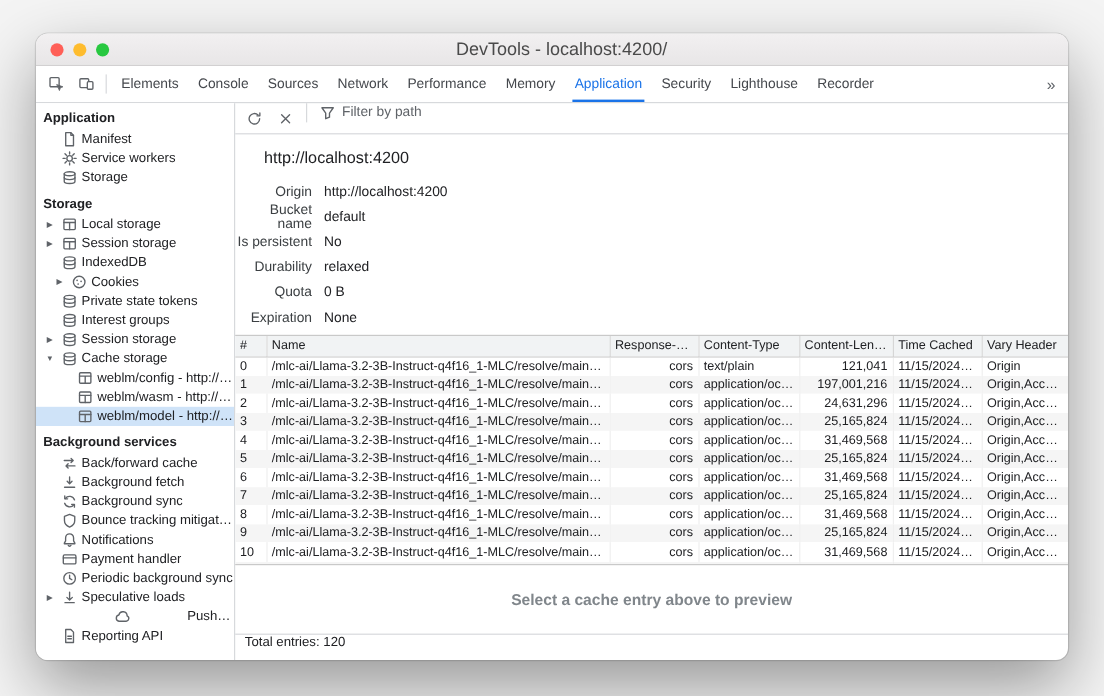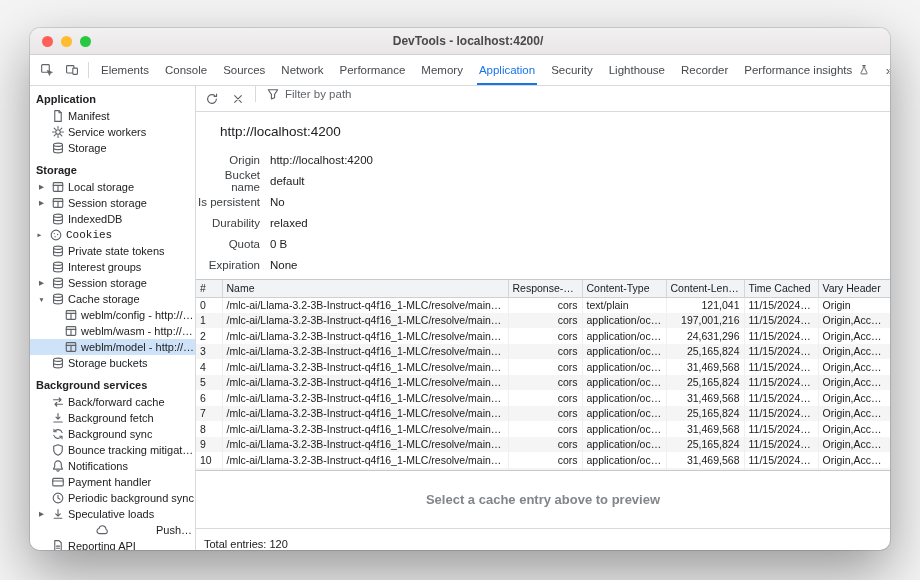--- a/index.html
+++ b/index.html
@@ -5,21 +5,21 @@
   *{margin:0;padding:0;box-sizing:border-box}
   html,body{width:920px;height:580px;overflow:hidden}
   body{background:#f4f4f4;font-family:"Liberation Sans","DejaVu Sans",sans-serif;position:relative}
   .window{position:absolute;left:30px;top:28px;width:860px;height:522px;background:#fff;border-radius:10px;
           box-shadow:0 22px 55px rgba(0,0,0,.38),0 0 0 1px rgba(0,0,0,.12);overflow:hidden;display:flex;flex-direction:column}
   
   .titlebar{height:27px;background:linear-gradient(#f2f0f1,#e8e6e7);border-bottom:1px solid #d2d0d1;display:flex;align-items:center;position:relative;flex:none}
   .lights{display:flex;gap:8px;padding-left:12px;z-index:2}
   .light{width:11px;height:11px;border-radius:50%}
   .light.red{background:#ff5f57}.light.yellow{background:#febc2e}.light.green{background:#28c840}
-  .title{position:absolute;left:16px;right:0;text-align:center;font-size:12px;font-weight:700;color:#4a4a4a}
+  .title{position:absolute;left:16px;right:0;text-align:center;font-size:15px;font-weight:400;color:#4a4a4a}
   
   .tabbar{height:31px;border-bottom:1px solid #d7d9dc;background:#fff;display:flex;align-items:center;padding:0 4px;flex:none}
   .tbtn{width:25px;height:25px;display:inline-flex;align-items:center;justify-content:center;border-radius:3px;flex:none}
   .tbtn svg,.ic svg{width:14px;height:14px;display:block}
   .vsep{width:1px;height:16px;background:#d7d9dc;margin:0 4px;flex:none}
   .tabs{display:flex;height:100%;align-items:stretch}
   .tab{display:flex;align-items:center;gap:4px;padding:0 8px;font-size:11.5px;color:#45484d;position:relative;white-space:nowrap}
   .tab.active{color:#1a73e8}
   .tab.active::after{content:"";position:absolute;left:6px;right:6px;bottom:0;height:2.5px;background:#1a73e8}
   .tab .ic svg{width:12px;height:12px}
@@ -52,21 +52,21 @@
   thead th{background:#f1f3f4;color:#202124;font-weight:400;text-align:left;height:17px;padding:2px 4px;
            border-bottom:1px solid #cfcfcf;border-right:1px solid #d6d6d6;overflow:hidden;white-space:nowrap;text-overflow:ellipsis}
   thead th:last-child{border-right:none}
   tbody td{height:15.5px;padding:1px 4px;border-right:1px solid #efefef;overflow:hidden;white-space:nowrap;text-overflow:ellipsis;color:#202124}
   tbody td:last-child{border-right:none}
   tbody tr:nth-child(even){background:#f5f5f5}
   td.num,th.num{text-align:right}
   
   .preview{height:58px;flex:none;border-top:1px solid #c9c9c9;display:flex;align-items:center;justify-content:center}
   .preview span{color:#80868b;font-size:13px;font-weight:700}
-  .statusbar{height:22px;flex:none;border-top:1px solid #d7d9dc;display:flex;align-items:flex-end;padding:0 8px;font-size:11px;color:#202124}
+  .statusbar{height:22px;flex:none;border-top:1px solid #d7d9dc;display:flex;align-items:flex-start;padding:0 8px;font-size:11px;color:#202124}
 </style>
 </head>
 <body>
 
 <div class="window">
 
   <div class="titlebar">
     <div class="lights">
       <span class="light red"></span>
       <span class="light yellow"></span>
@@ -113,28 +113,20 @@
         </div>
         <div class="tab">
           <span>Security</span>
         </div>
         <div class="tab">
           <span>Lighthouse</span>
         </div>
         <div class="tab">
           <span>Recorder</span>
         </div>
-        <div class="tab">
-          <span>Performance insights</span>
-          <span class="ic">
-            <svg viewBox="0 0 16 16" fill="none" stroke="#5f6368" stroke-width="1.3" stroke-linecap="round" stroke-linejoin="round">
-              <path d="M6.5 2h3M7 2v3.8l-2.9 5.8a1.1 1.1 0 0 0 1 1.6h5.8a1.1 1.1 0 0 0 1-1.6L9 5.8V2"></path>
-            </svg>
-          </span>
-        </div>
       </div>
     <div class="tright">
       <span class="tbtn more">»</span>
 
     </div>
   </div>
 
   <div class="content">
     <div class="sidebar">
         <div class="ssec">
@@ -197,21 +189,21 @@
             <span class="tri"></span>
             <span class="ic">
               <svg viewBox="0 0 16 16" fill="none" stroke="#5f6368" stroke-width="1.3" stroke-linecap="round" stroke-linejoin="round">
                 <ellipse cx="8" cy="4.3" rx="5.1" ry="1.9"></ellipse>
                 <path d="M2.9 4.3v7.4c0 1 2.3 1.9 5.1 1.9s5.1-.9 5.1-1.9V4.3"></path>
                 <path d="M2.9 8c0 1 2.3 1.9 5.1 1.9S13.1 9 13.1 8"></path>
               </svg>
             </span>
             <span class="slbl">IndexedDB</span>
           </div>
-          <div class="srow" style="padding-left: 4px; font-family: Liberation Mono, monospace;">
+          <div class="srow" style="padding-left: 14px;">
             <span class="tri">▶</span>
             <span class="ic">
               <svg viewBox="0 0 16 16" fill="none" stroke="#5f6368" stroke-width="1.3" stroke-linecap="round" stroke-linejoin="round">
                 <circle cx="8" cy="8" r="5.5"></circle>
                 <circle cx="6" cy="6.4" r=".8" fill="#5f6368" stroke="none"></circle>
                 <circle cx="9.8" cy="7.4" r=".8" fill="#5f6368" stroke="none"></circle>
                 <circle cx="7" cy="9.9" r=".8" fill="#5f6368" stroke="none"></circle>
               </svg>
             </span>
             <span class="slbl">Cookies</span>
@@ -282,31 +274,20 @@
           </div>
           <div class="srow selected" style="padding-left: 19px;">
             <span class="tri"></span>
             <span class="ic">
               <svg viewBox="0 0 16 16" fill="none" stroke="#5f6368" stroke-width="1.3" stroke-linecap="round" stroke-linejoin="round">
                 <rect x="2.6" y="3" width="10.8" height="10" rx="1"></rect>
                 <path d="M2.6 6.2h10.8M8 6.2V13"></path>
               </svg>
             </span>
             <span class="slbl">weblm/model - http://loc…</span>
-          </div>
-          <div class="srow" style="padding-left: 6px;">
-            <span class="tri"></span>
-            <span class="ic">
-              <svg viewBox="0 0 16 16" fill="none" stroke="#5f6368" stroke-width="1.3" stroke-linecap="round" stroke-linejoin="round">
-                <ellipse cx="8" cy="4.3" rx="5.1" ry="1.9"></ellipse>
-                <path d="M2.9 4.3v7.4c0 1 2.3 1.9 5.1 1.9s5.1-.9 5.1-1.9V4.3"></path>
-                <path d="M2.9 8c0 1 2.3 1.9 5.1 1.9S13.1 9 13.1 8"></path>
-              </svg>
-            </span>
-            <span class="slbl">Storage buckets</span>
           </div>
         </div>
         <div class="ssec">
           <div class="shead">Background services</div>
           <div class="srow" style="padding-left: 6px;">
             <span class="tri"></span>
             <span class="ic">
               <svg viewBox="0 0 16 16" fill="none" stroke="#5f6368" stroke-width="1.3" stroke-linecap="round" stroke-linejoin="round">
                 <path d="M2.9 5.4h8.3M9.4 3.4l2 2-2 2M13.1 10.6H4.8M6.6 8.6l-2 2 2 2"></path>
               </svg>

